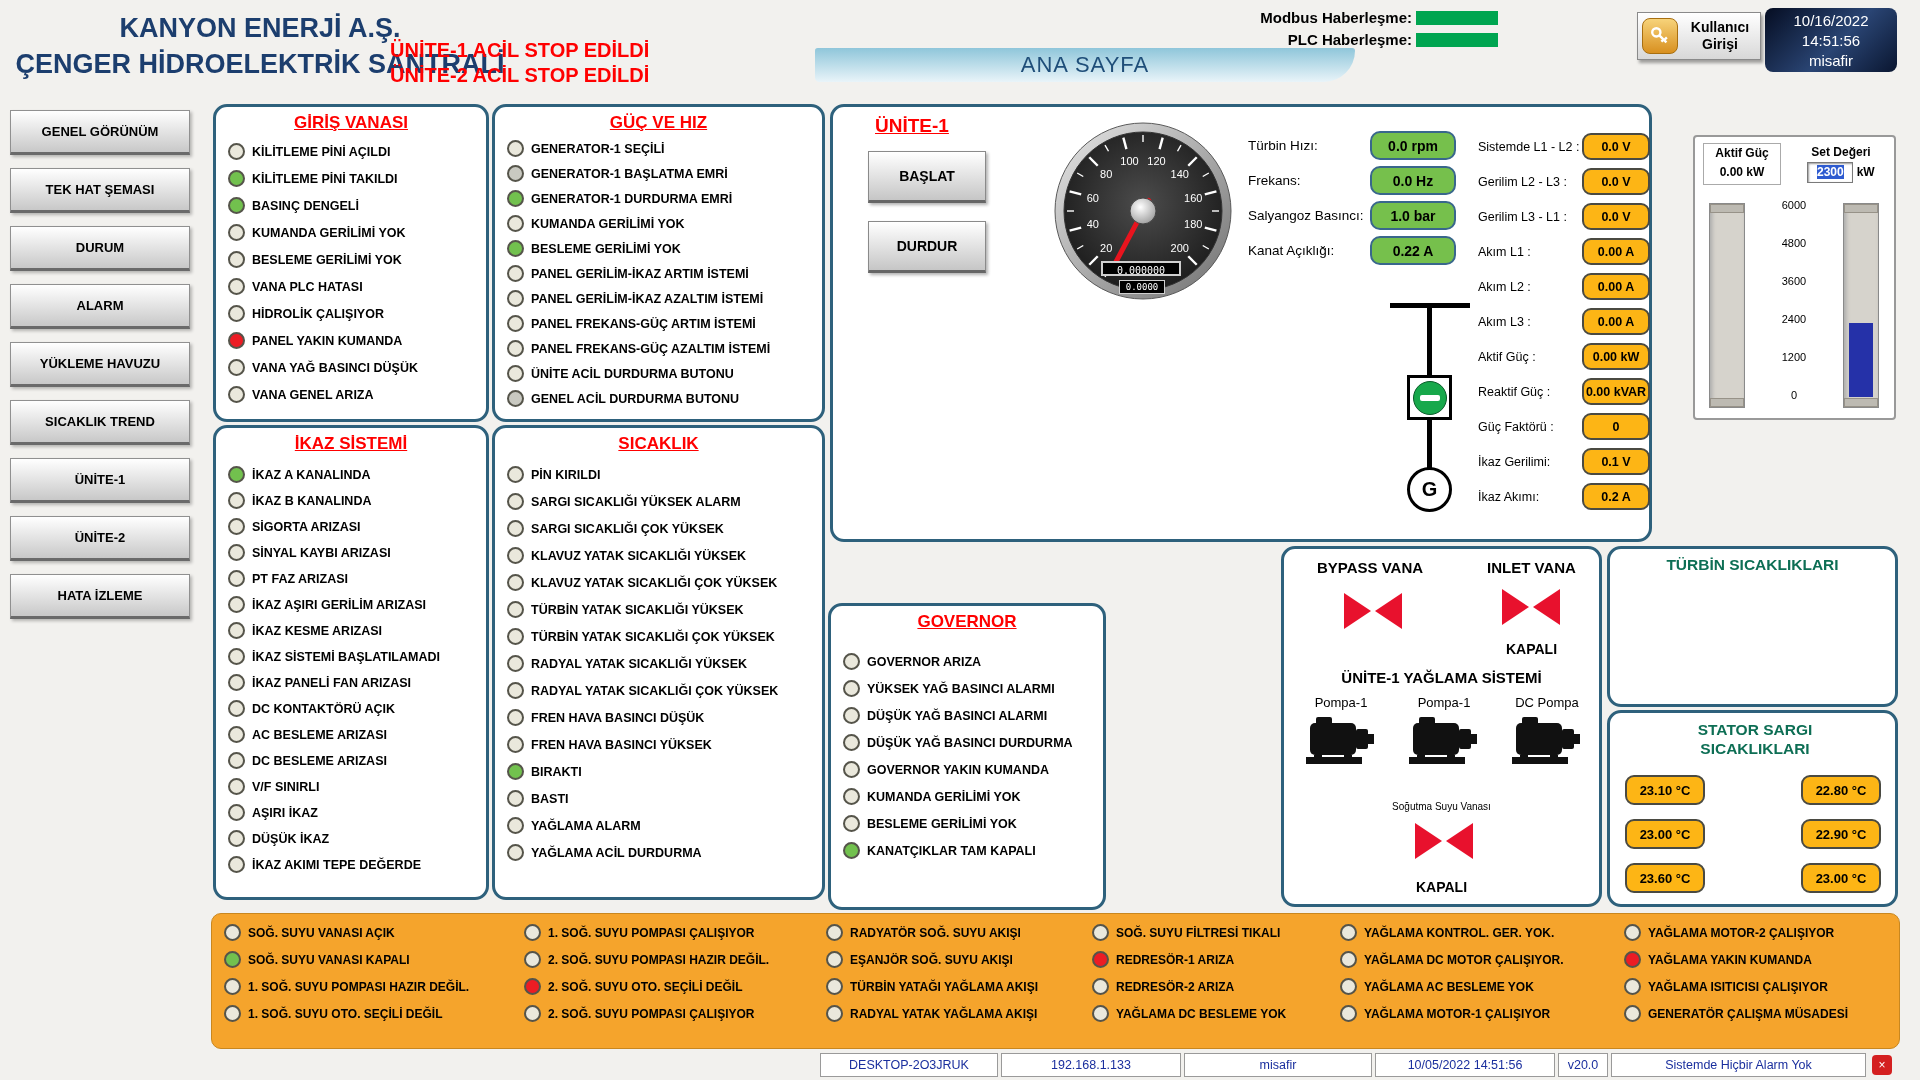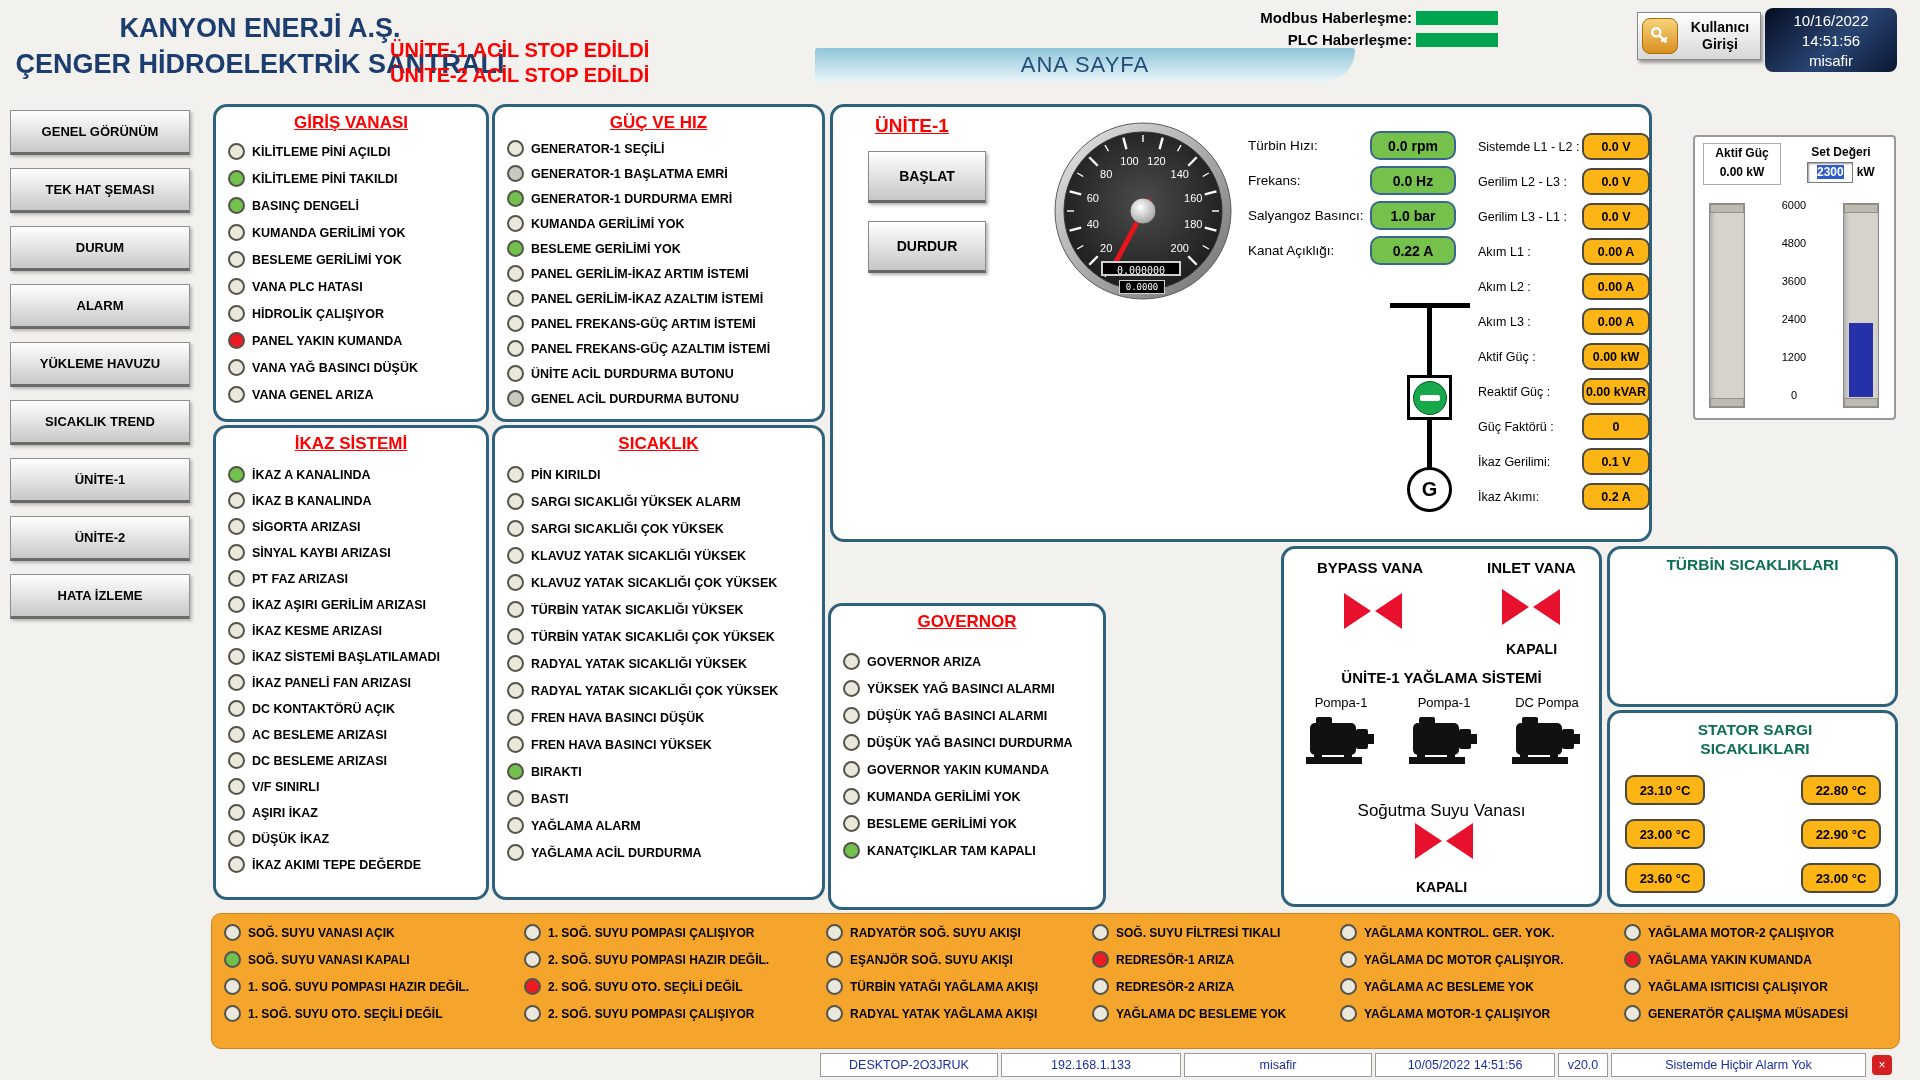--- a/index.html
+++ b/index.html
@@ -122,21 +122,21 @@
   #v-bypass-label{left:6px;width:160px;} #v-inlet-label{left:180px;width:135px;}
   .valve{position:absolute;}
   #v-bypass-valve{left:60px;top:44px;} #v-inlet-valve{left:218px;top:40px;}
   #v-inlet-state{position:absolute;left:180px;top:92px;width:135px;text-align:center;
                  font-weight:bold;font-size:14px;}
   .lube-title{position:absolute;left:0;top:120px;width:100%;text-align:center;
               font-weight:bold;font-size:15px;}
   .pumps{position:absolute;left:10px;top:146px;width:300px;display:flex;justify-content:space-between;}
   .pump{width:94px;text-align:center;}
   .pump-label{font-size:13px;margin-bottom:3px;}
-  .cool-label{position:absolute;left:0;top:252px;width:100%;text-align:center;font-size:17px;}
+  .cool-label{position:absolute;left:0;top:252px;width:100%;text-align:center;font-size:10px;}
   #v-cool-valve{left:131px;top:274px;}
   .cool-state{position:absolute;left:0;top:330px;width:100%;text-align:center;
               font-weight:bold;font-size:14px;}
   
   .teal-title{text-align:center;color:#0d6e54;font-weight:bold;font-size:15.5px;margin-top:7px;}
   .trows{position:absolute;left:8px;right:8px;top:40px;display:flex;flex-direction:column;gap:13px;}
   .trow{display:flex;align-items:center;}
   .trow .tlabel{flex:1;font-size:12.5px;}
   .tbox{width:64px;height:29px;flex:0 0 auto;}
   #p-stator .teal-title{width:190px;margin-left:50px;line-height:19px;}

